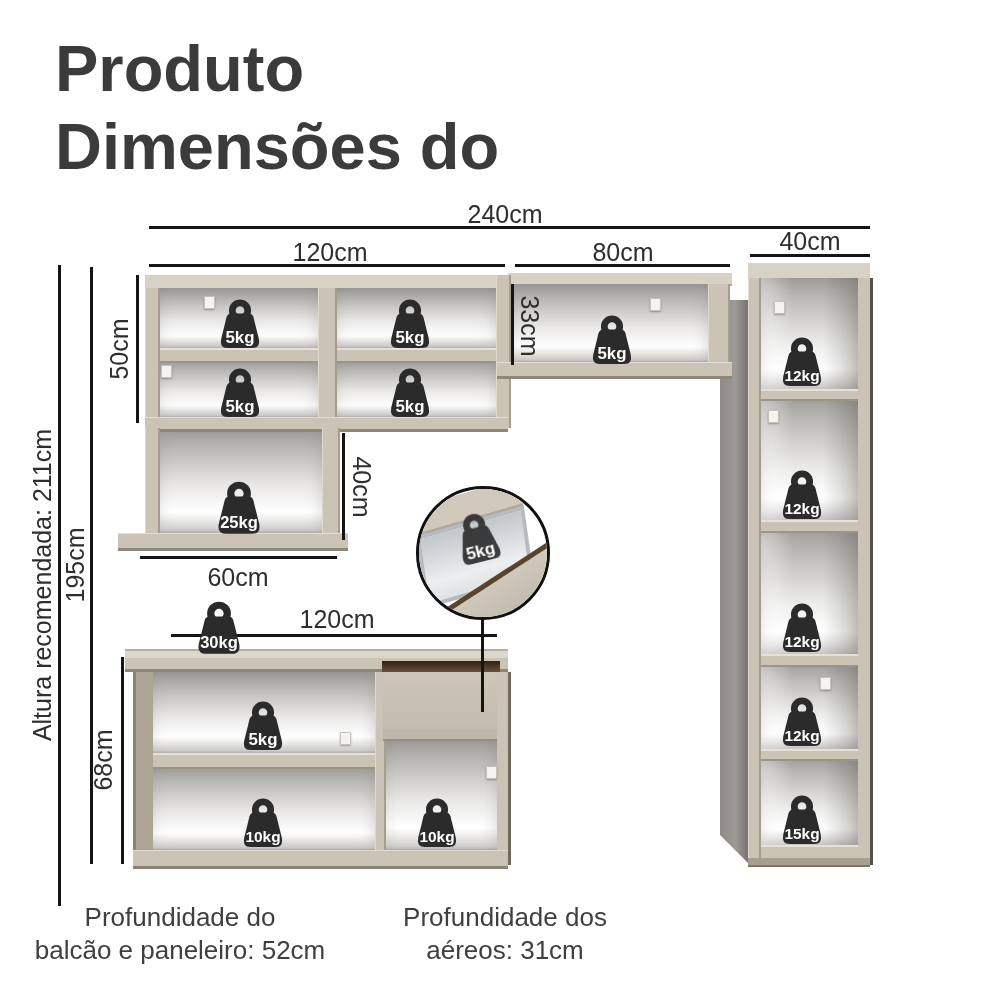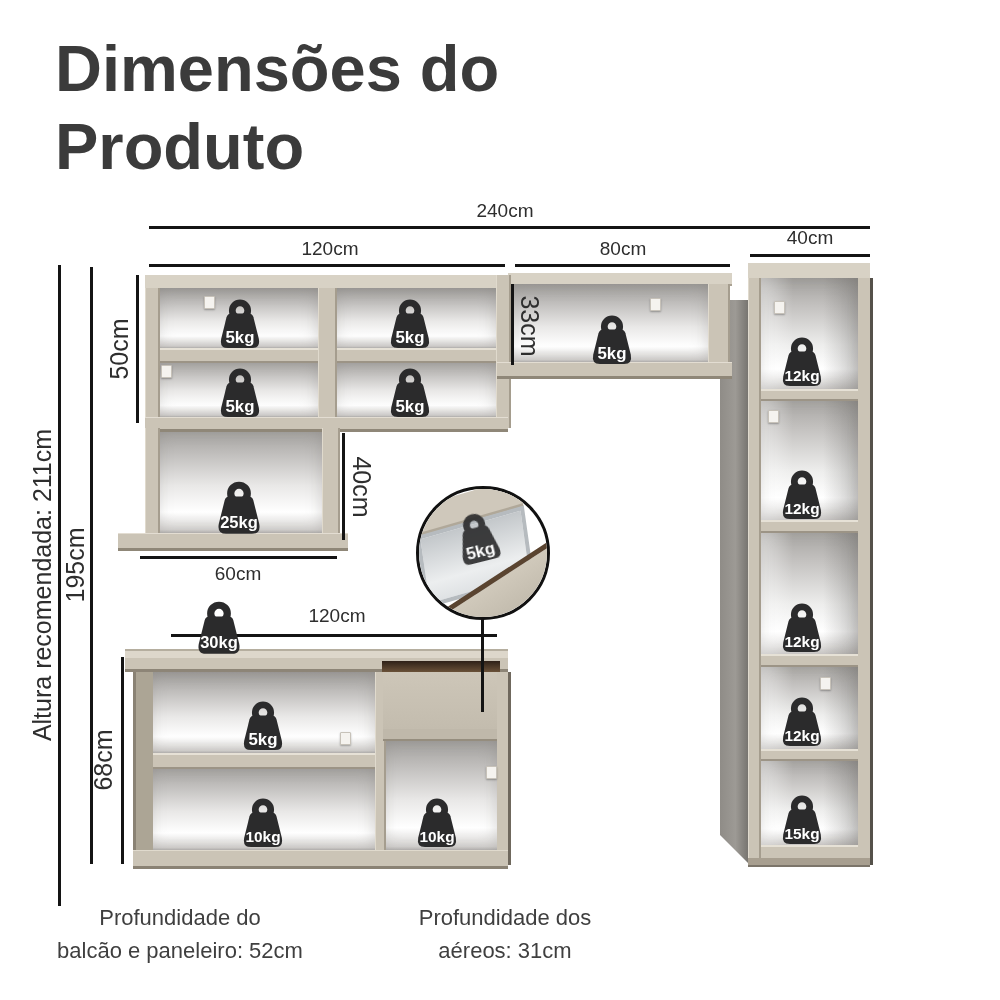--- a/index.html
+++ b/index.html
@@ -6,25 +6,25 @@
     --line:#141414; --txt:#2e2e2e; --title:#3b3b3b; --cap:#3f3f3f;
     --front:#cbc4b6; --top:#d8d2c5; --edge:#9a9284; --dark-edge:#55514a;
     --gray:#96938e; --gap:#4a3626; --wcol:#2b2b2c;
   }
   html,body{margin:0;padding:0;background:#fff;}
   .canvas{position:relative;width:1000px;height:1000px;background:#fff;overflow:hidden;
           font-family:"Liberation Sans","DejaVu Sans",sans-serif;}
   .abs{position:absolute;}
   
   .title{left:55px;top:30px;font-size:65px;line-height:78px;font-weight:bold;color:var(--title);letter-spacing:0;}
-  .dlab{font-size:19px;color:var(--txt);white-space:nowrap;transform:translateX(-50%);z-index:16;}
+  .dlab{font-size:25px;color:var(--txt);white-space:nowrap;transform:translateX(-50%);z-index:16;}
   .vlab{font-size:25px;color:var(--txt);white-space:nowrap;z-index:16;}
   .vlab.ccw{transform:translate(-50%,-50%) rotate(-90deg);}
   .vlab.cw{transform:translate(-50%,-50%) rotate(90deg);}
-  .caption{font-size:22px;line-height:33px;color:var(--cap);text-align:center;z-index:16;}
+  .caption{font-size:26px;line-height:33px;color:var(--cap);text-align:center;z-index:16;}
   
   .dline{background:var(--line);z-index:15;}
   .topface{background:var(--top);border-bottom:2px solid #aaa293;}
   .stile{background:var(--front);border-left:1px solid #e0dacd;border-right:2px solid #a59d8e;}
   .rail-b{background:var(--front);border-top:1px solid #e3ddd2;border-bottom:3px solid #8f8778;}
   .shelf{background:var(--front);border-top:2px solid #e6e1d6;border-bottom:2px solid #9c9486;}
   .interior{background:linear-gradient(180deg,#9f9d9a 0%,#bdbbb9 22%,#e9e8e7 55%,#ffffff 80%,#d8d6d4 97%,#bab8b6 100%);
             box-shadow:inset 0 0 16px rgba(110,108,104,.28);}
   .interior.deep{background:
       linear-gradient(90deg,rgba(255,255,255,.55),rgba(255,255,255,0) 35%,rgba(0,0,0,0) 65%,rgba(80,78,75,.30) 100%),
@@ -38,22 +38,22 @@
           background:#fff;overflow:hidden;z-index:30;box-sizing:border-box;}
   .connector{left:481px;top:617px;width:3px;height:95px;background:var(--line);z-index:29;}
   .z10{z-index:10;} .z9{z-index:9;} .z11{z-index:11;}
 </style>
 </head>
 <body>
 
 <div class="canvas">
 
   <div class="abs title">
+    <div>Produto</div>
     <div>Dimensões do</div>
-    <div>Produto</div>
   </div>
 
   <div class="abs dline" style="left:149px;top:226px;width:721px;height:3px"></div>
   <div class="abs dline" style="left:149px;top:264px;width:356px;height:3px"></div>
   <div class="abs dline" style="left:515px;top:264px;width:215px;height:3px"></div>
   <div class="abs dline" style="left:750px;top:254px;width:120px;height:3px"></div>
   <div class="abs dline" style="left:140px;top:556px;width:197px;height:3px"></div>
   <div class="abs dline" style="left:171px;top:634px;width:326px;height:3px"></div>
   <div class="abs dline" style="left:58px;top:265px;width:3px;height:641px"></div>
   <div class="abs dline" style="left:90px;top:267px;width:3px;height:597px"></div>

